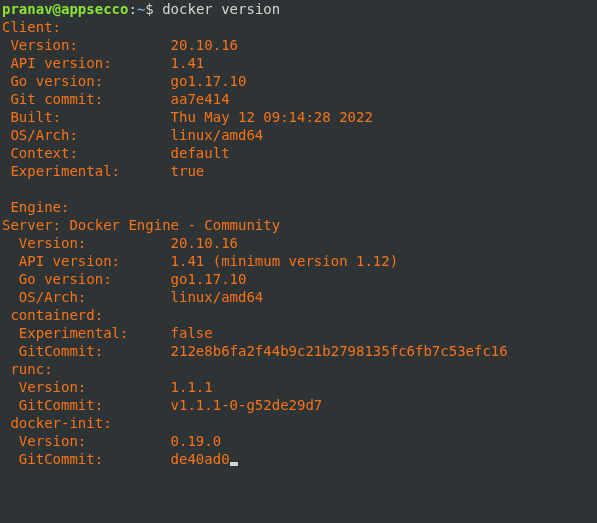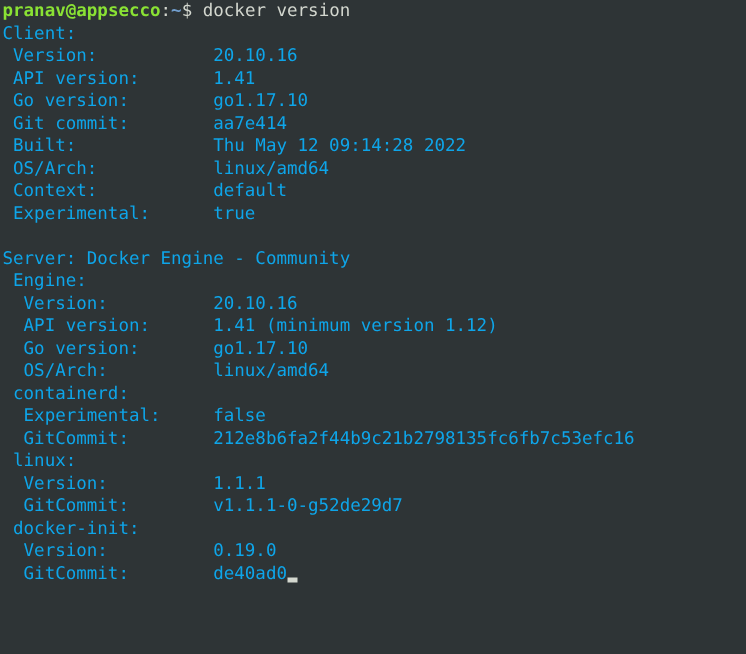--- a/index.html
+++ b/index.html
@@ -36,21 +36,21 @@
       color: #729fcf;
       font-weight: bold;
     }
     .prompt-dollar {
       color: #d3d7cf;
     }
     .command {
       color: #d3d7cf;
     }
     .output {
-      color: #0ea5e9;
+      color: #f97316;
       white-space: pre;
     }
     .line {
       white-space: pre;
       min-height: 18px;
     }
     .cursor {
       background-color: #d3d7cf;
       display: inline-block;
       width: 8px;
@@ -67,28 +67,28 @@
   <div class="output line">Client:</div>
   <div class="output line"><span> Version:           </span><span>20.10.16</span></div>
   <div class="output line"><span> API version:       </span><span>1.41</span></div>
   <div class="output line"><span> Go version:        </span><span>go1.17.10</span></div>
   <div class="output line"><span> Git commit:        </span><span>aa7e414</span></div>
   <div class="output line"><span> Built:             </span><span>Thu May 12 09:14:28 2022</span></div>
   <div class="output line"><span> OS/Arch:           </span><span>linux/amd64</span></div>
   <div class="output line"><span> Context:           </span><span>default</span></div>
   <div class="output line"><span> Experimental:      </span><span>true</span></div>
   <div class="output line"></div>
+  <div class="output line"> Engine:</div>
   <div class="output line">Server: Docker Engine - Community</div>
-  <div class="output line"> Engine:</div>
   <div class="output line"><span>  Version:          </span><span>20.10.16</span></div>
   <div class="output line"><span>  API version:      </span><span>1.41 (minimum version 1.12)</span></div>
   <div class="output line"><span>  Go version:       </span><span>go1.17.10</span></div>
   <div class="output line"><span>  OS/Arch:          </span><span>linux/amd64</span></div>
   <div class="output line"> containerd:</div>
   <div class="output line"><span>  Experimental:     </span><span>false</span></div>
   <div class="output line"><span>  GitCommit:        </span><span>212e8b6fa2f44b9c21b2798135fc6fb7c53efc16</span></div>
-  <div class="output line"> linux:</div>
+  <div class="output line"> runc:</div>
   <div class="output line"><span>  Version:          </span><span>1.1.1</span></div>
   <div class="output line"><span>  GitCommit:        </span><span>v1.1.1-0-g52de29d7</span></div>
   <div class="output line"> docker-init:</div>
   <div class="output line"><span>  Version:          </span><span>0.19.0</span></div>
   <div class="output line"><span>  GitCommit:        </span><span>de40ad0</span><span class="cursor"></span></div>
 </div>
 
 </body></html>

